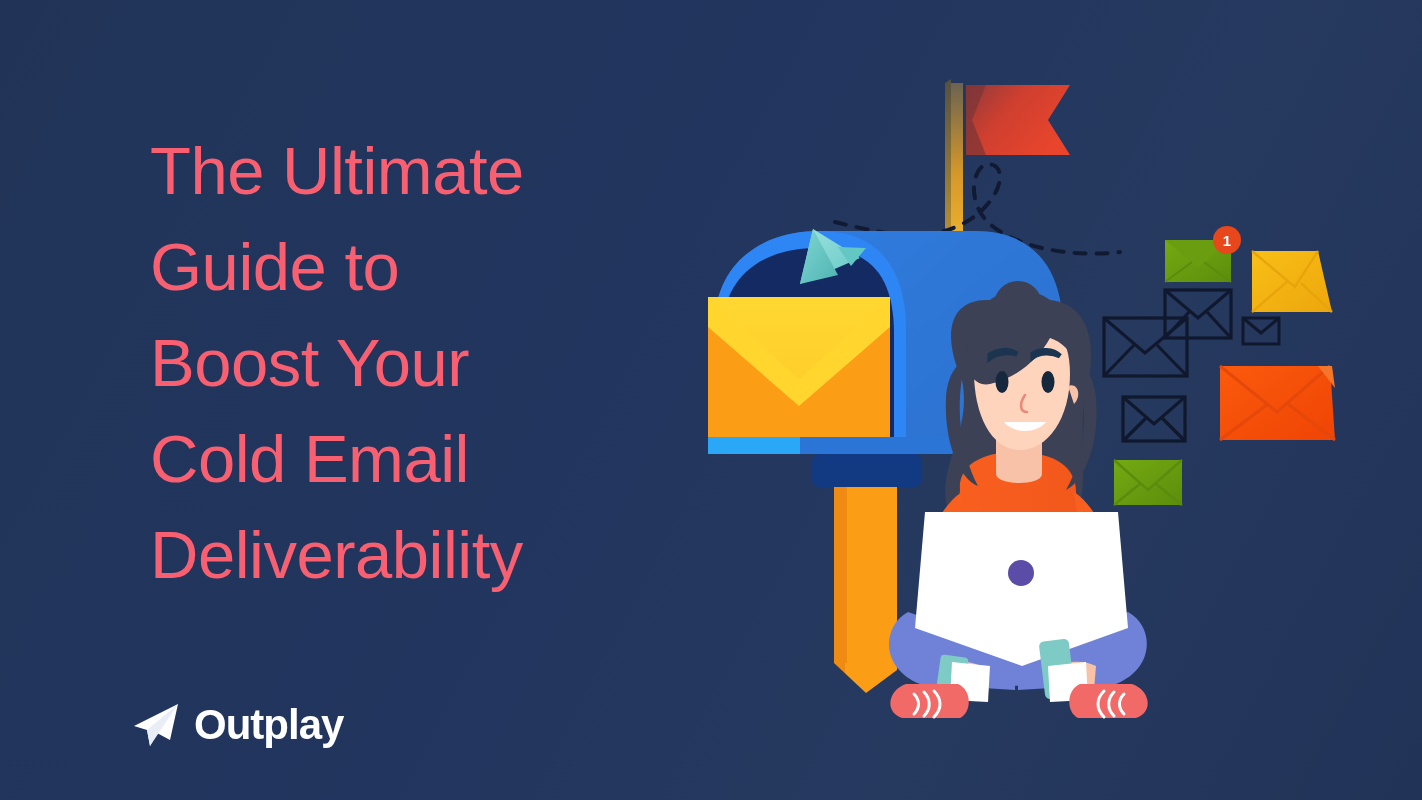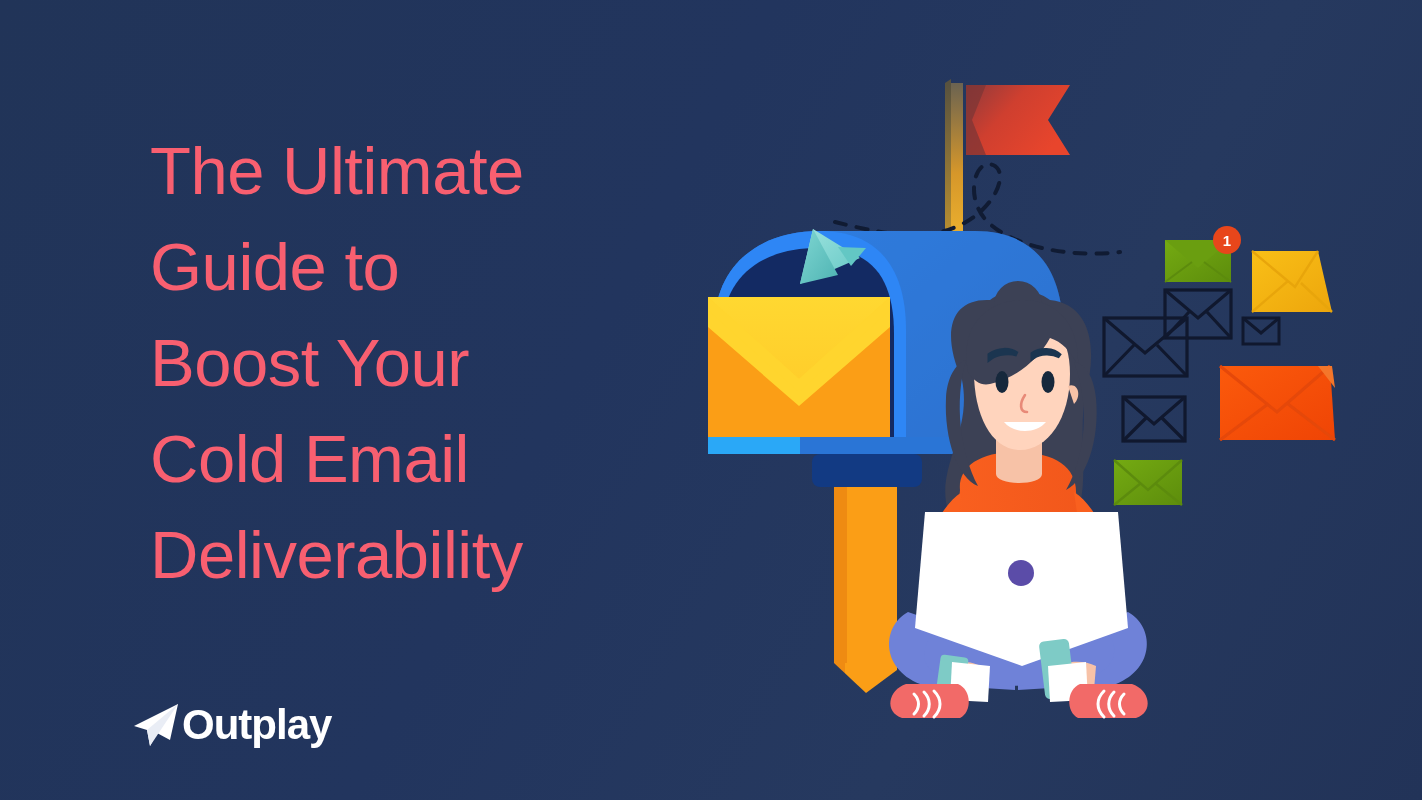--- a/index.html
+++ b/index.html
@@ -38,21 +38,21 @@
     margin-left: 32px;
   }
 
   
   #logo {
     position: absolute;
     left: 130px;
     top: 702px;
     display: flex;
     align-items: center;
-    gap: 2px;
+    gap: 14px;
   }
   #logo-mark { width: 50px; height: 46px; display: block; }
   #logo-word {
     color: #ffffff;
     font-size: 42px;
     font-weight: bold;
     letter-spacing: -1px;
     line-height: 1;
   }
 

